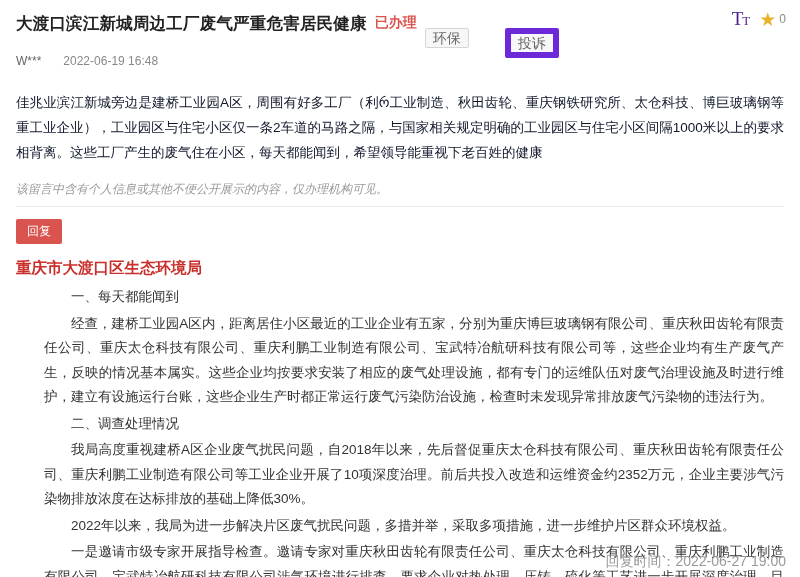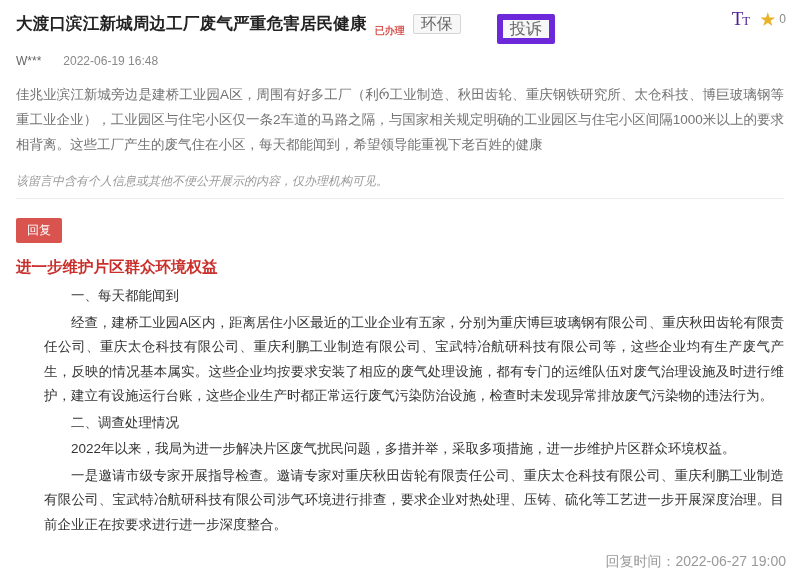--- a/index.html
+++ b/index.html
@@ -29,35 +29,35 @@
   }
   .title-text {
     font-size: 16.5px;
     font-weight: bold;
     color: #222222;
     line-height: 22px;
     letter-spacing: 0.2px;
   }
   .tag {
     display: inline-block;
-    font-size: 16px;
+    font-size: 14px;
     line-height: 18px;
     padding: 0 7px;
     border-radius: 2px;
     white-space: nowrap;
     position: relative;
-    top: 2px;
+    top: 16px;
   }
   .tag-status {
     color: #d9534f;
     font-weight: bold;
     background: transparent;
     padding: 0;
-    font-size: 10px;
-    top: 10px;
+    font-size: 14px;
+    top: 1px;
   }
   .tag-cat {
     color: #666666;
     border: 1px solid #d6d6d6;
     background: #f7f7f7;
   }
   .tag-type {
     color: #666666;
     border: 6px solid #6d28d9;
     background: #f7f7f7;
@@ -98,37 +98,37 @@
     font-size: 12px;
     color: #888888;
     display: flex;
     gap: 22px;
   }
   .meta-user {
     color: #666666;
   }
   
   .body-text {
-    margin-top: 14px;
+    margin-top: 22px;
     font-size: 13.5px;
     line-height: 25px;
-    color: #737373;
+    color: #0f172a;
     text-align: justify;
   }
   .notice {
     margin-top: 16px;
     font-size: 12px;
     color: #9a9a9a;
     padding-bottom: 8px;
     border-bottom: 1px solid #ececec;
     font-style: italic;
   }
   
   .reply-btn {
-    margin-top: 19px;
+    margin-top: 12px;
     display: inline-block;
     background: #d9534f;
     color: #ffffff;
     font-size: 12px;
     padding: 4px 11px;
     border-radius: 2px;
     cursor: pointer;
     user-select: none;
   }
   
@@ -186,25 +186,26 @@
     <span class="meta-date">2022-06-19 16:48</span>
   </div>
 
   <div class="body-text">佳兆业滨江新城旁边是建桥工业园A区，周围有好多工厂（利რ工业制造、秋田齿轮、重庆钢铁研究所、太仓科技、博巨玻璃钢等重工业企业），工业园区与住宅小区仅一条2车道的马路之隔，与国家相关规定明确的工业园区与住宅小区间隔1000米以上的要求相背离。这些工厂产生的废气住在小区，每天都能闻到，希望领导能重视下老百姓的健康</div>
 
   <div class="notice">该留言中含有个人信息或其他不便公开展示的内容，仅办理机构可见。</div>
 
   <div class="reply-btn">回复</div>
 
   <div class="answer">
-    <div class="answer-org">进一步维护片区群众环境权益</div>
+    <div class="answer-org">重庆市大渡口区生态环境局</div>
     <div class="answer-body">
       <p>一、每天都能闻到</p>
       <p>经查，建桥工业园A区内，距离居住小区最近的工业企业有五家，分别为重庆博巨玻璃钢有限公司、重庆秋田齿轮有限责任公司、重庆太仓科技有限公司、重庆利鹏工业制造有限公司、宝武特冶航研科技有限公司等，这些企业均有生产废气产生，反映的情况基本属实。这些企业均按要求安装了相应的废气处理设施，都有专门的运维队伍对废气治理设施及时进行维护，建立有设施运行台账，这些企业生产时都正常运行废气污染防治设施，检查时未发现异常排放废气污染物的违法行为。</p>
       <p>二、调查处理情况</p>
+      <p>我局高度重视建桥A区企业废气扰民问题，自2018年以来，先后督促重庆太仓科技有限公司、重庆秋田齿轮有限责任公司、重庆利鹏工业制造有限公司等工业企业开展了10项深度治理。前后共投入改造和运维资金约2352万元，企业主要涉气污染物排放浓度在达标排放的基础上降低30%。</p>
       <p>2022年以来，我局为进一步解决片区废气扰民问题，多措并举，采取多项措施，进一步维护片区群众环境权益。</p>
       <p>一是邀请市级专家开展指导检查。邀请专家对重庆秋田齿轮有限责任公司、重庆太仓科技有限公司、重庆利鹏工业制造有限公司、宝武特冶航研科技有限公司涉气环境进行排查，要求企业对热处理、压铸、硫化等工艺进一步开展深度治理。目前企业正在按要求进行进一步深度整合。</p>
 
     </div>
   </div>
 
   <div class="footer">回复时间：2022-06-27 19:00</div>
 
 </div>
 

